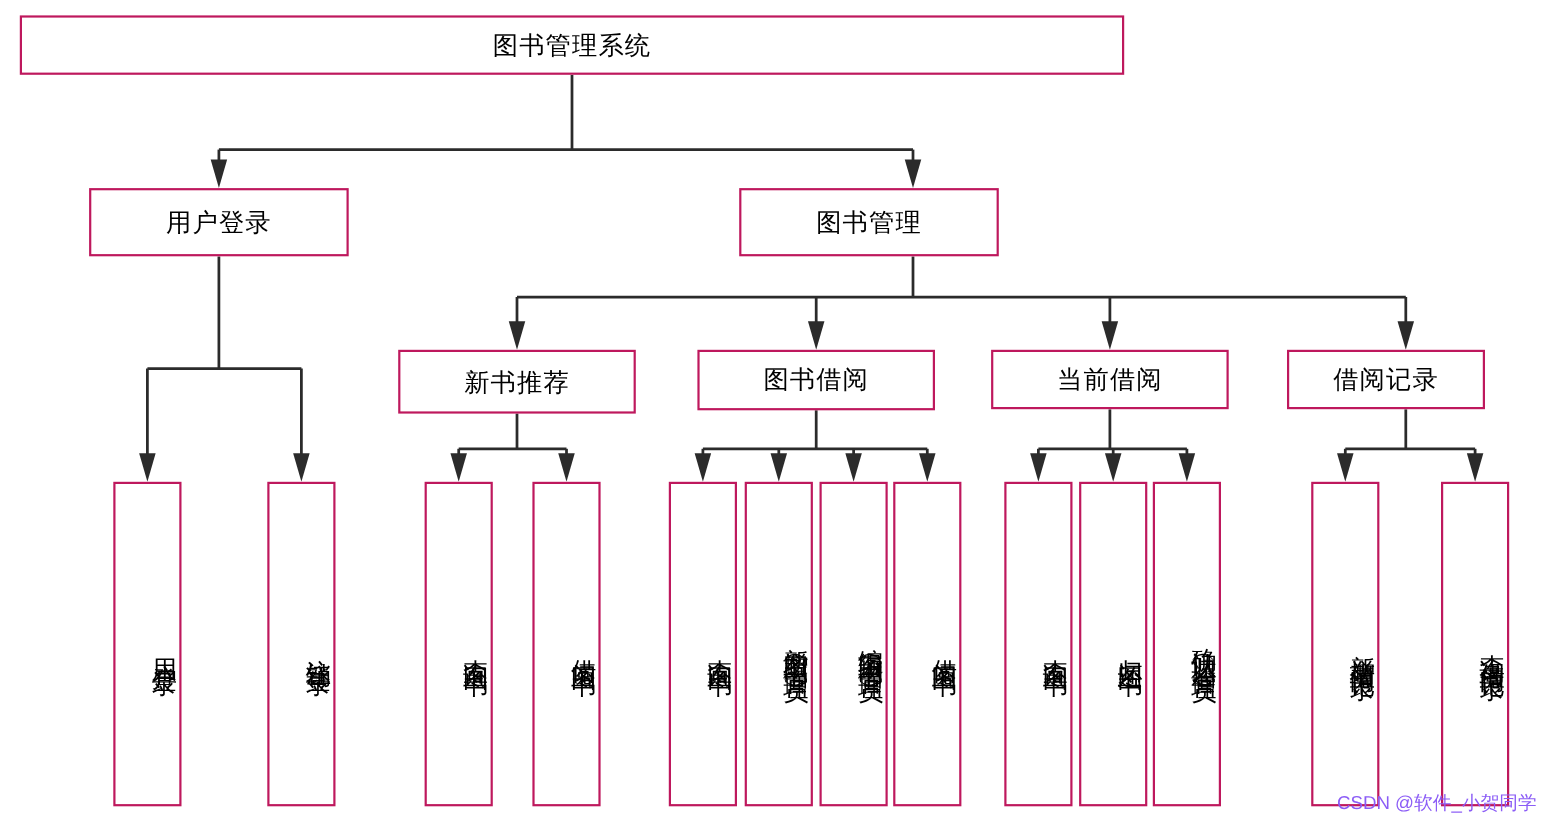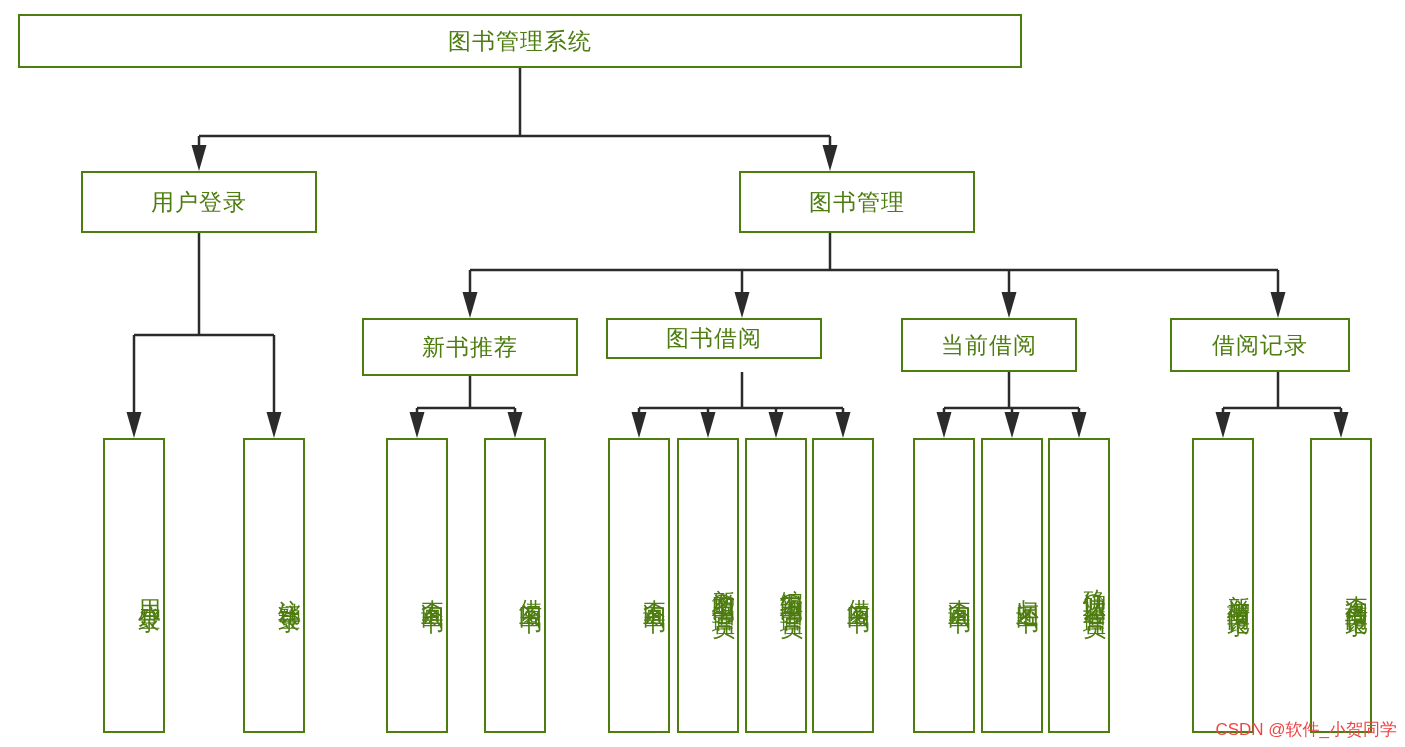--- a/index.html
+++ b/index.html
@@ -23,25 +23,25 @@
     position: absolute;
     left: 0;
     top: 0;
     width: 1405px;
     height: 747px;
   }
   .node {
     position: absolute;
     box-sizing: border-box;
     background: #ffffff;
-    border: 2px solid #4d7c0f;
+    border: 2px solid #be185d;
     display: flex;
     align-items: center;
     justify-content: center;
-    color: #4d7c0f;
+    color: #000000;
     z-index: 2;
   }
   .node.horizontal {
     font-size: 23px;
     letter-spacing: 1px;
   }
   .node.vertical {
     writing-mode: vertical-rl;
     text-orientation: upright;
     font-size: 23px;
@@ -57,21 +57,21 @@
   .node.vertical .label {
     writing-mode: vertical-rl;
     text-orientation: upright;
     white-space: nowrap;
   }
   #watermark {
     position: absolute;
     right: 8px;
     bottom: 6px;
     font-size: 17px;
-    color: #ef4444;
+    color: #8b5cf6;
     z-index: 5;
     white-space: nowrap;
     pointer-events: none;
   }
 </style>
 </head>
 <body>
 
 <div id="diagram-root">
 
@@ -131,32 +131,32 @@
     </svg>
 
   <div class="node horizontal" id="node-root" style="left: 18px; top: 14px; width: 1004px; height: 54px;">
     <span class="label">图书管理系统</span>
   </div>
 
   <div id="l1-host">
       <div class="node horizontal" style="left: 81px; top: 171px; width: 236px; height: 62px;">
         <span class="label">用户登录</span>
       </div>
-      <div class="node horizontal" style="left: 739px; top: 171px; width: 236px; height: 62px;">
+      <div class="node horizontal" style="left: 672px; top: 171px; width: 236px; height: 62px;">
         <span class="label">图书管理</span>
       </div>
     </div>
   <div id="l2-host">
       <div class="node horizontal" style="left: 362px; top: 318px; width: 216px; height: 58px;">
         <span class="label">新书推荐</span>
       </div>
-      <div class="node horizontal" style="left: 606px; top: 318px; width: 216px; height: 41px;">
+      <div class="node horizontal" style="left: 634px; top: 318px; width: 216px; height: 55px;">
         <span class="label">图书借阅</span>
       </div>
-      <div class="node horizontal" style="left: 901px; top: 318px; width: 176px; height: 54px;">
+      <div class="node horizontal" style="left: 901px; top: 318px; width: 216px; height: 54px;">
         <span class="label">当前借阅</span>
       </div>
       <div class="node horizontal" style="left: 1170px; top: 318px; width: 180px; height: 54px;">
         <span class="label">借阅记录</span>
       </div>
     </div>
   <div id="leaf-host">
       <div class="node vertical" style="left: 103px; top: 438px; width: 62px; height: 295px;">
         <span class="label">用户登录</span>
       </div>

